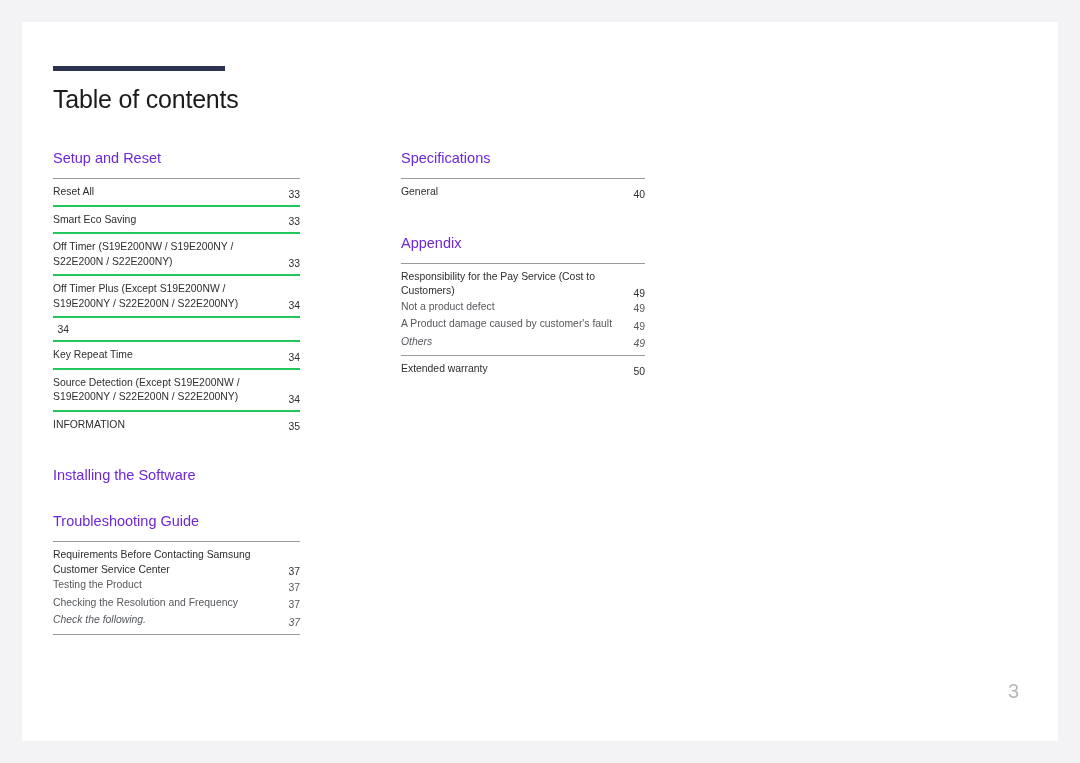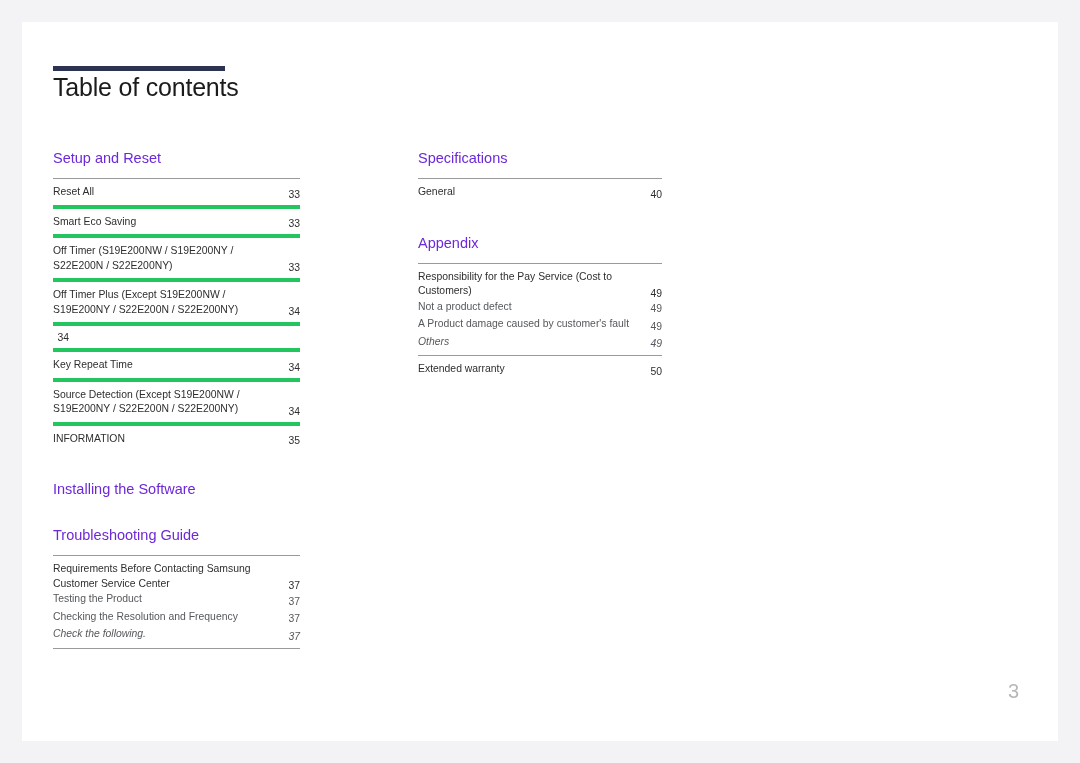--- a/index.html
+++ b/index.html
@@ -28,56 +28,56 @@
     position: absolute;
     left: 31px;
     top: 44px;
   }
   #title-rule {
     width: 172px;
     height: 5px;
     background: #2b3350;
   }
   #page-title {
-    margin-top: 2px;
+    margin-top: 14px;
     font-size: 25px;
     color: #1b1b1b;
     letter-spacing: -0.2px;
     white-space: nowrap;
     text-align: center;
   }
 
   
   .column {
     position: absolute;
     top: 128px;
   }
   #column-left  { left: 31px;  width: 247px; }
-  #column-right { left: 396px; width: 244px; }
+  #column-right { left: 379px; width: 244px; }
 
   .toc-section {
     margin-bottom: 30px;
   }
   .section-heading {
     font-size: 14.5px;
     color: #6d28d9;
     margin-bottom: 12px;
     white-space: nowrap;
   }
 
   .section-rules {
     border-top: 1.6px solid #9a9a9a;
   }
 
   
   .entry {
     display: flex;
     align-items: flex-end;
     justify-content: space-between;
-    border-bottom: 4px solid #22c55e;
+    border-bottom: 2px solid #22c55e;
     padding: 6px 0 5px 0;
     gap: 8px;
   }
   .entry:last-child {
     border-bottom: none;
   }
   .entry-label {
     font-size: 10.4px;
     color: #2e2e2e;
     line-height: 14.5px;

